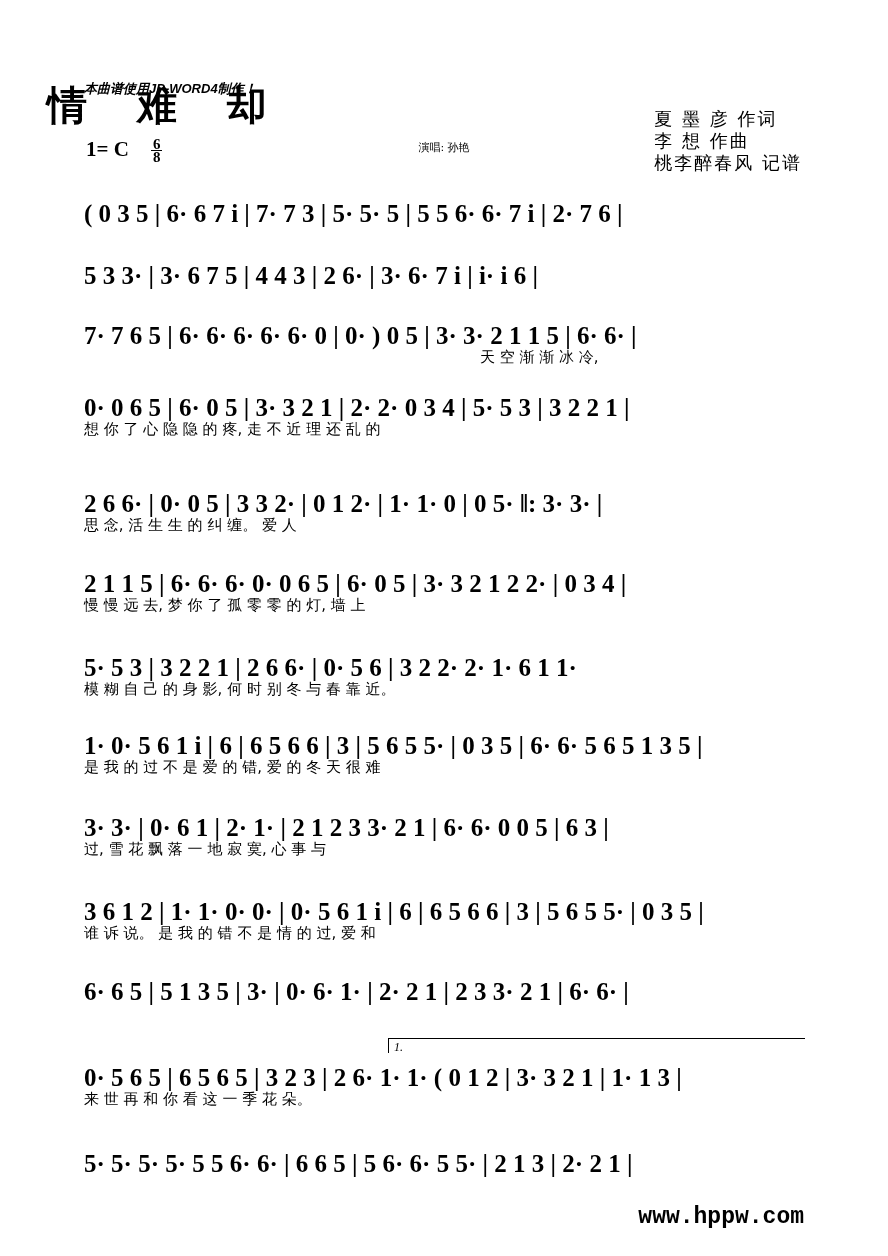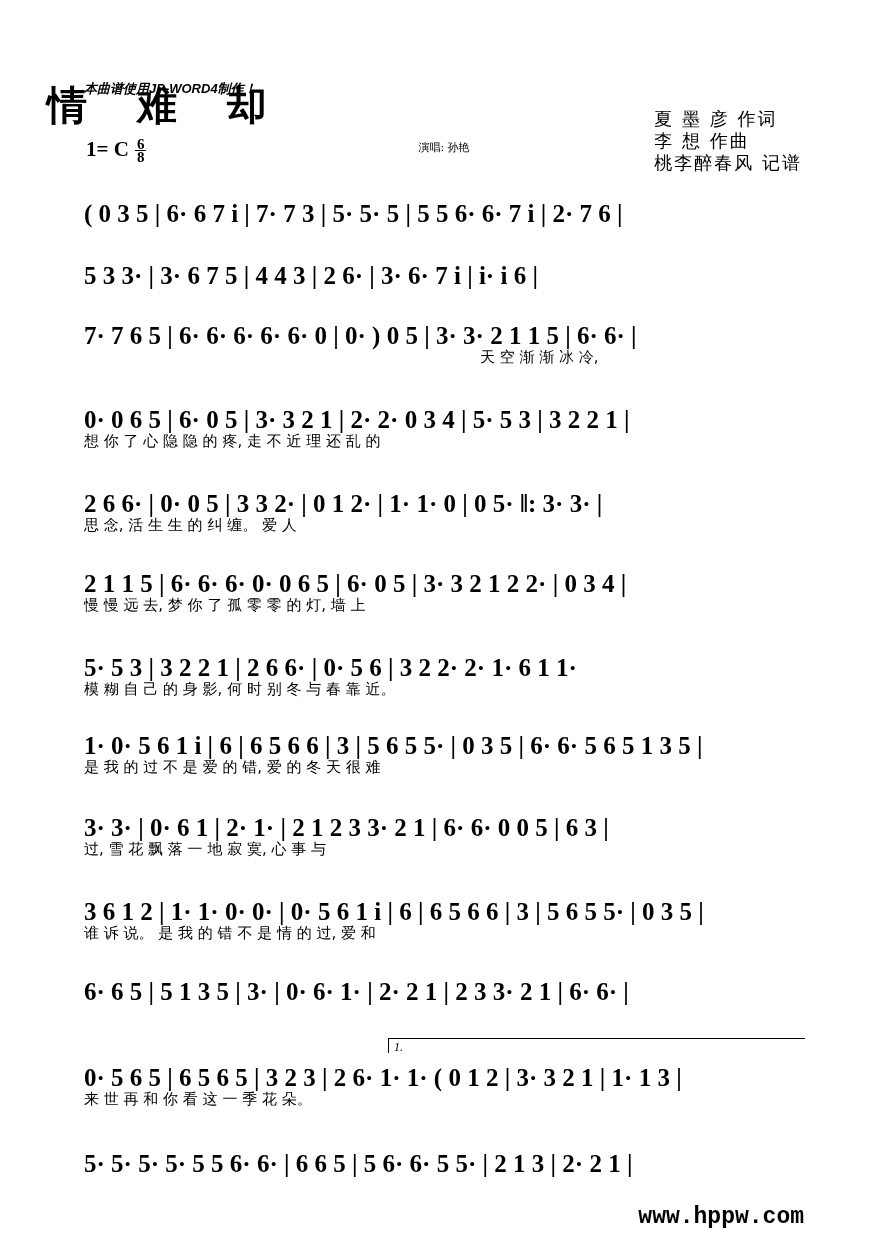--- a/index.html
+++ b/index.html
@@ -67,20 +67,21 @@
   .credits div { letter-spacing: 2px; }
   .keysig {
     position: absolute;
     left: 86px;
     top: 137px;
     font-size: 21px;
     font-weight: bold;
     font-family: "Liberation Serif", serif;
     display: flex;
     align-items: center;
+    gap: 16px;
   }
   .keysig .frac {
     display: inline-block;
     margin-left: 6px;
     font-size: 15px;
     line-height: 12px;
     text-align: center;
     vertical-align: middle;
     position: relative;
     top: 1px;
@@ -174,21 +175,21 @@
   <div class="row" style="top:244px">
     <div class="notes">5 3 3· | 3· 6 7 5 | 4 4 3 | 2 6· | 3· 6· 7 i | i· i 6 |</div>
     <div class="lyrics"></div>
   </div>
 
   <div class="row" style="top:304px">
     <div class="notes">7· 7 6 5 | 6· 6· 6· 6· 6· 0 | 0· ) 0 5 | 3· 3· 2 1 1 5 | 6· 6· |</div>
     <div class="lyrics" style="left:480px">天 空   渐 渐   冰 冷,</div>
   </div>
 
-  <div class="row" style="top:388px">
+  <div class="row" style="top:376px">
     <div class="notes">0· 0 6 5 | 6· 0 5 | 3· 3 2 1 | 2· 2· 0 3 4 | 5· 5 3 | 3 2 2 1 |</div>
     <div class="lyrics">想 你 了   心 隐   隐 的 疼,   走 不 近   理   还 乱 的</div>
   </div>
 
   <div class="row" style="top:472px">
     <div class="notes">2 6 6· | 0· 0 5 | 3 3 2· | 0 1 2· | 1· 1· 0 | 0 5· ‖: 3· 3· |</div>
     <div class="lyrics">思 念,     活 生 生   的 纠 缠。     爱   人</div>
   </div>
 
   <div class="row" style="top:552px">

